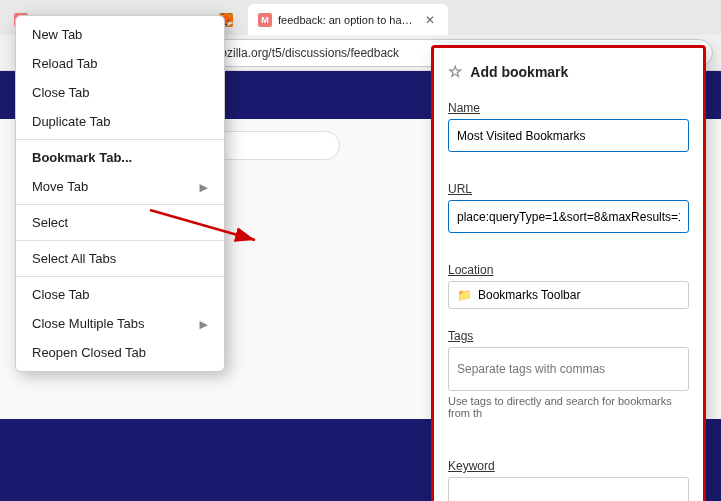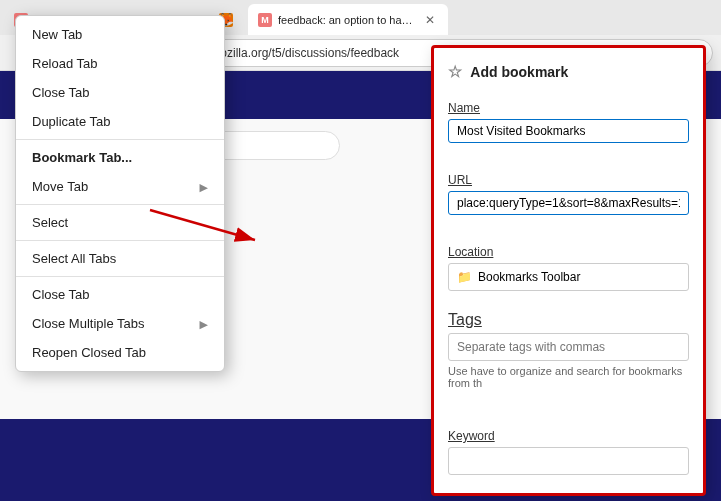--- a/index.html
+++ b/index.html
@@ -271,21 +271,21 @@
     .field-label {
       font-size: 12px;
       color: #333;
       margin-bottom: 4px;
       text-decoration: underline;
       margin-top: 20px;
     }
 
     .field-input {
       width: 100%;
-      height: 24px;
+      height: 33px;
       border: 1px solid #0070c9;
       border-radius: 3px;
       padding: 0 8px;
       font-size: 12px;
       margin-bottom: 10px;
       outline: none;
     }
 
     .location-field {
       width: 100%;
@@ -299,29 +299,29 @@
       gap: 6px;
       margin-bottom: 10px;
       background: white;
     }
 
     .folder-icon {
       font-size: 12px;
     }
 
     .tags-section label {
-      font-size: 16px;
+      font-size: 12px;
       color: #333;
       display: block;
       margin-bottom: 4px;
     }
 
     .tags-input {
       width: 100%;
-      height: 28px;
+      height: 44px;
       border: 1px solid #ccc;
       border-radius: 3px;
       padding: 0 8px;
       font-size: 12px;
       outline: none;
       margin-bottom: 4px;
     }
 
     .tags-help {
       font-size: 11px;
@@ -490,20 +490,20 @@
 
   <div class="field-label">Location</div>
   <div class="location-field">
     <span class="folder-icon">📁</span>
     <span>Bookmarks Toolbar</span>
   </div>
 
   <div class="tags-section">
     <label class="field-label">Tags</label>
     <input class="tags-input" type="text" placeholder="Separate tags with commas" style="">
-    <div class="tags-help">Use have to organize and search for bookmarks from th</div>
+    <div class="tags-help">Use tags to directly and search for bookmarks from th</div>
   </div>
 
   <div class="keyword-section">
     <label class="keyword-section" style="font-size:12px;text-decoration:underline;display:block;margin-bottom:4px;margin-top:40px;">Keyword</label>
     <input class="keyword-input" type="text" style="">
   </div>
 </div>
 
 </body></html>

